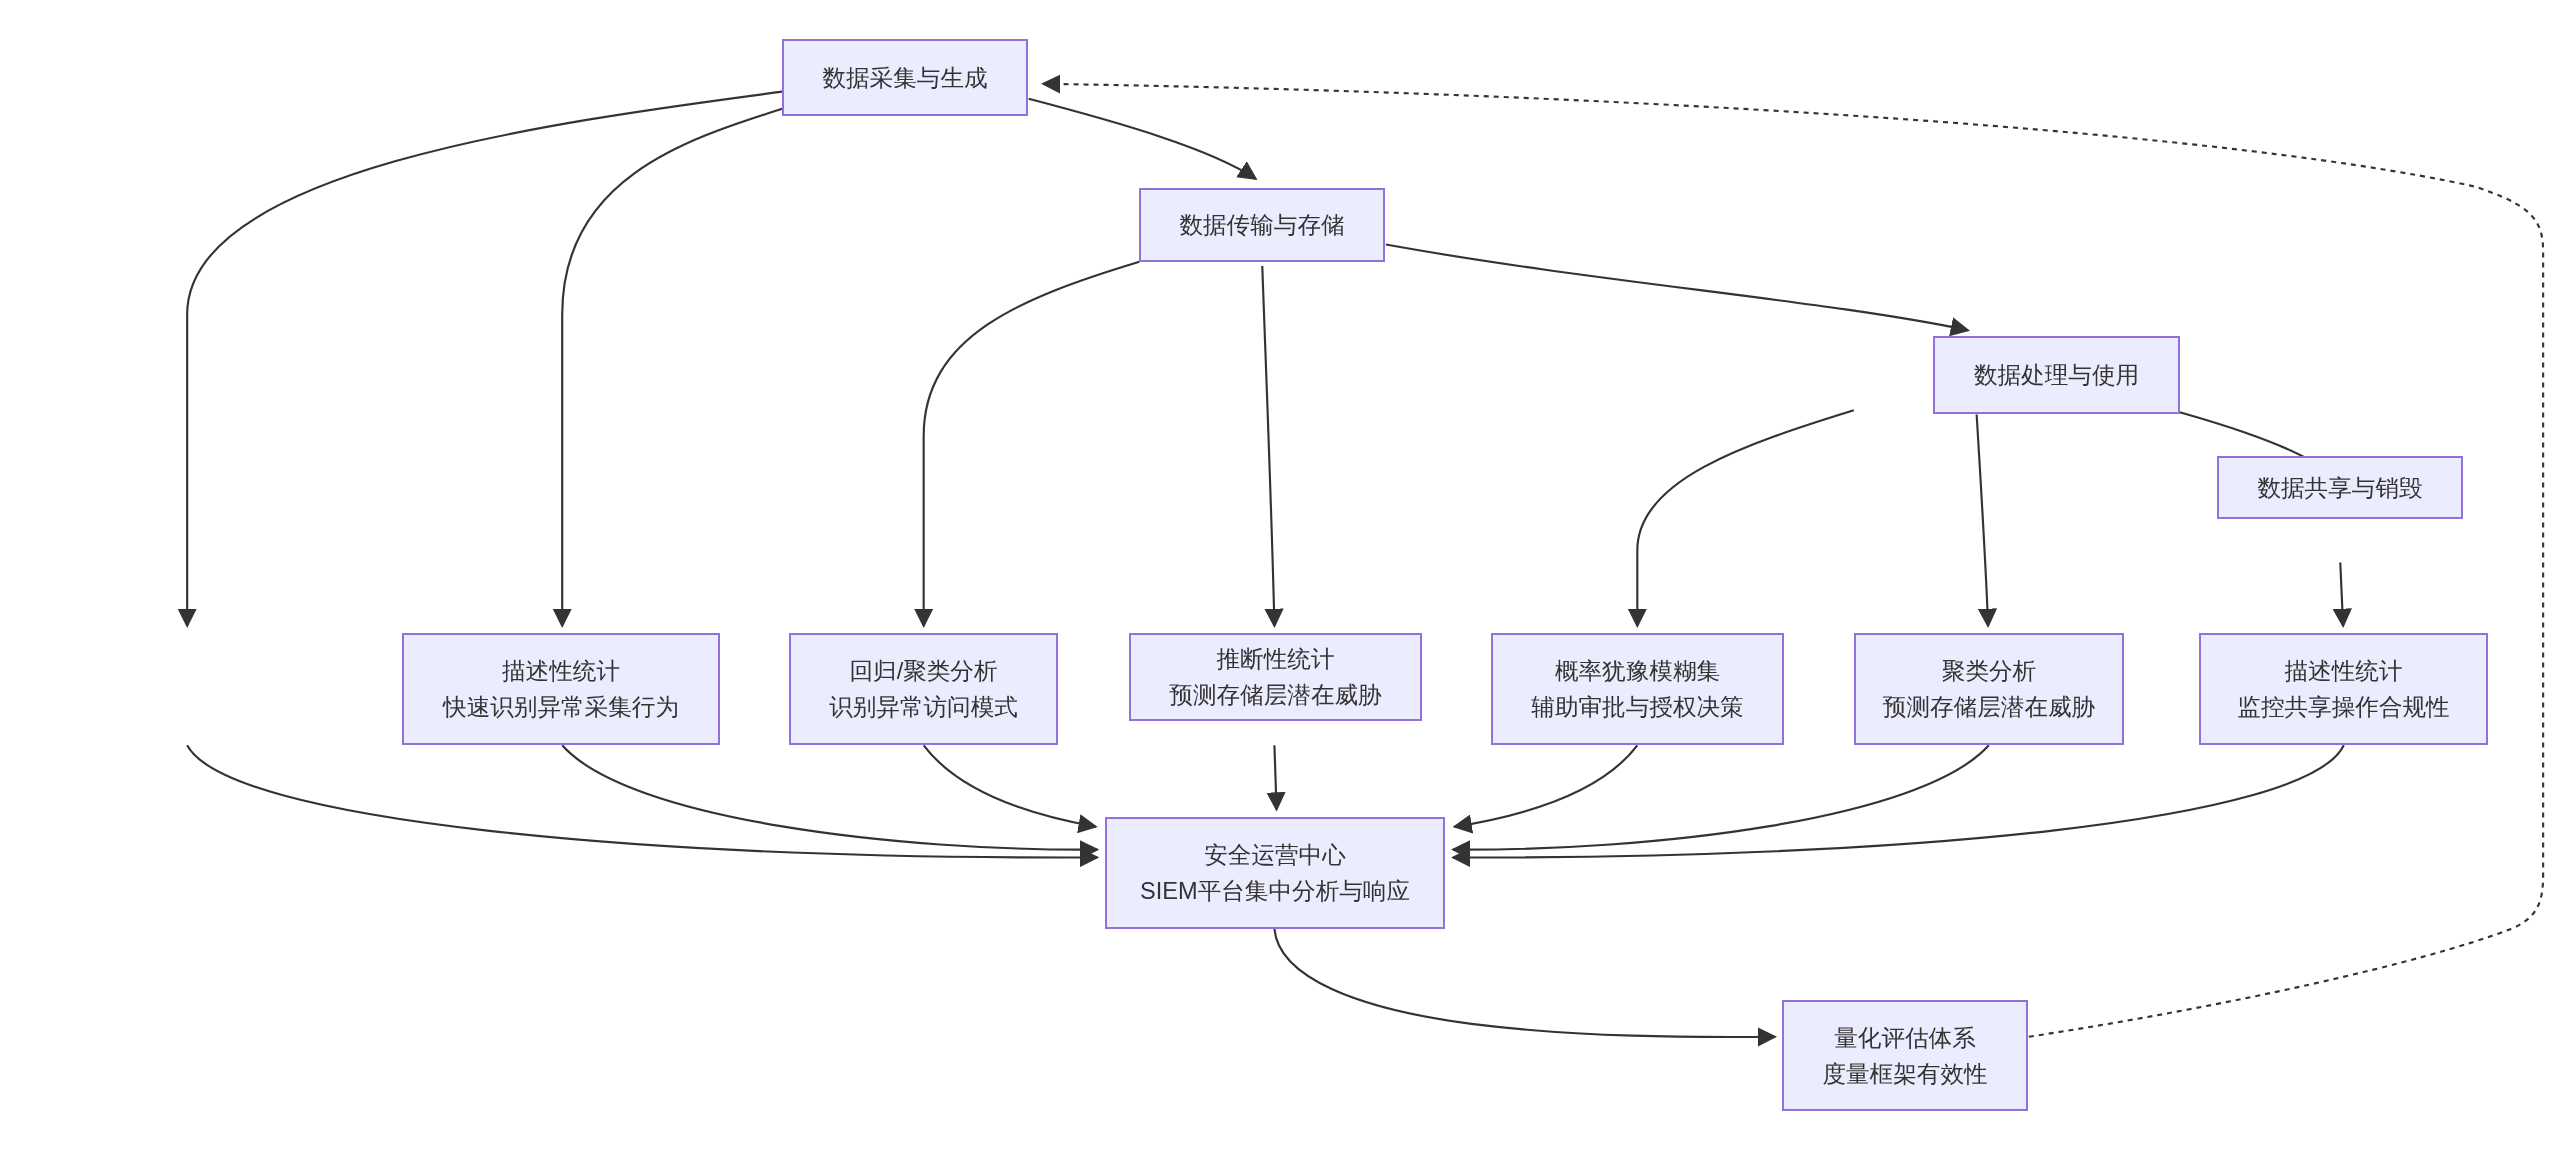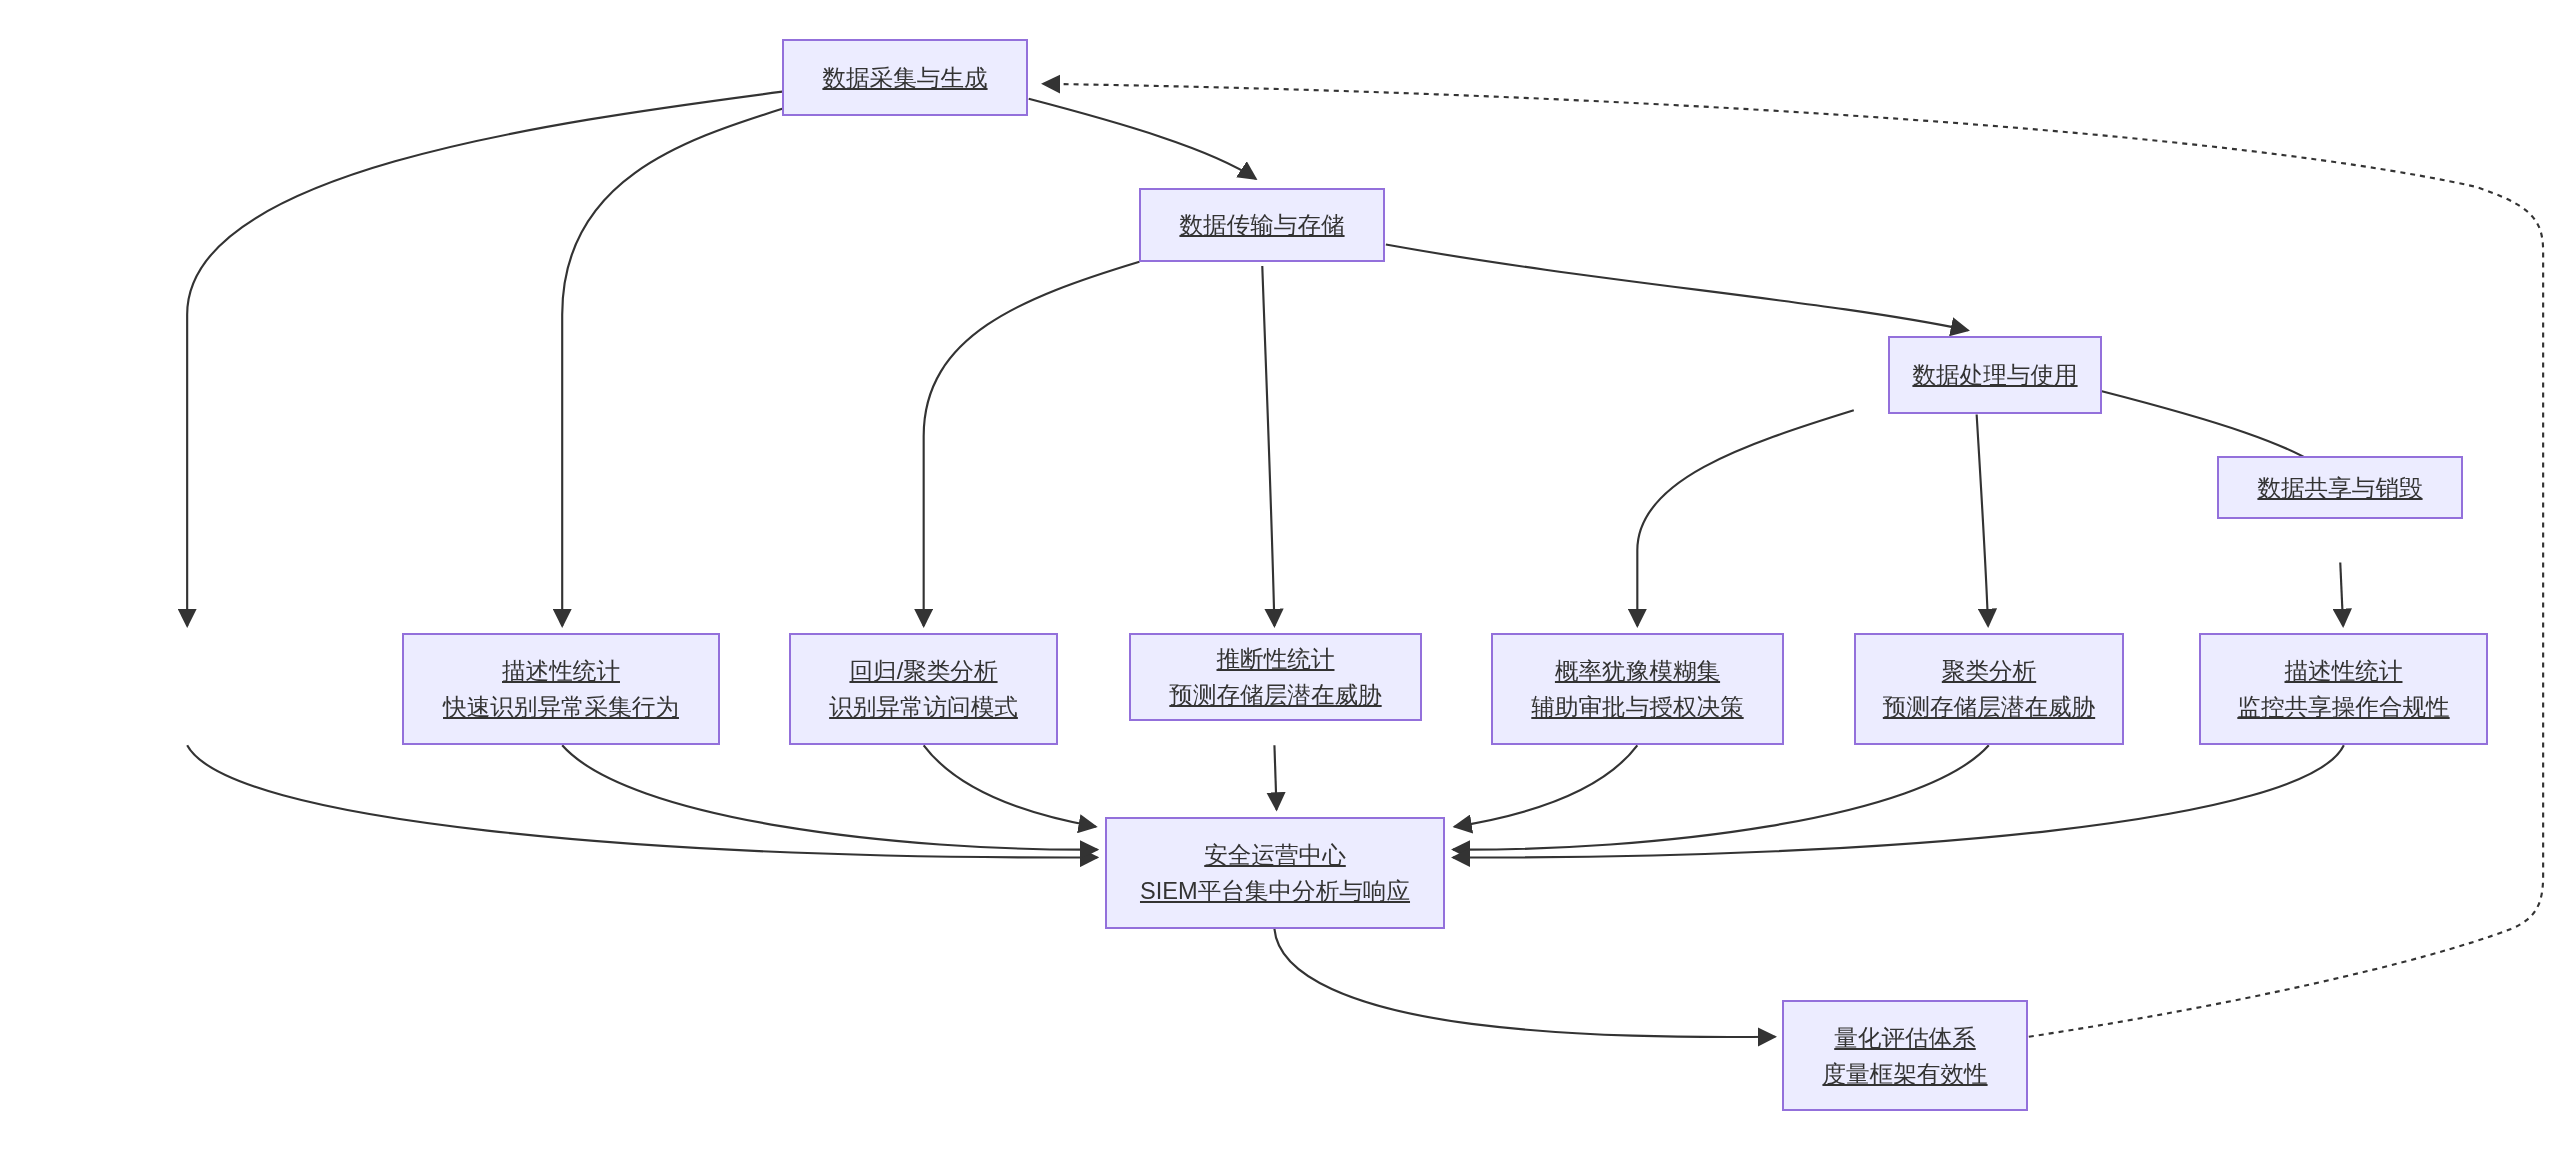--- a/index.html
+++ b/index.html
@@ -9,21 +9,21 @@
   }
   .canvas { position: absolute; left: 0; top: 0; width: 2576px; height: 1152px; }
   svg.edges { position: absolute; left: 0; top: 0; }
   .node {
     position: absolute; box-sizing: border-box;
     background: #ECECFF; border: 2.1px solid #9370DB;
     display: flex; flex-direction: column; align-items: center; justify-content: center;
     color: #333333; font-size: 23.6px; line-height: 36px; text-align: center;
     white-space: nowrap;
   }
-  .node span { display: block; text-decoration: underline; }
+  .node span { display: block; }
 </style>
 </head>
 <body>
 
 <div class="canvas">
 
   <svg class="edges" width="2576" height="1152" viewBox="0 0 3606 1612">
     <defs>
       <marker id="arrow" viewBox="0 0 10 10" refX="9" refY="5" markerWidth="9" markerHeight="9" orient="auto">
         <path d="M0,0 L10,5 L0,10 z" fill="#333333"></path>
@@ -53,21 +53,21 @@
   </svg>
 
   <div class="node" style="left:782px; top:39px;  width:246px; height:77px">
     <span>数据采集与生成</span>
   </div>
 
   <div class="node" style="left:1139px; top:188px; width:246px; height:74px">
     <span>数据传输与存储</span>
   </div>
 
-  <div class="node" style="left:1888px; top:336px; width:214px; height:78px">
+  <div class="node" style="left:1933px; top:336px; width:247px; height:78px">
     <span>数据处理与使用</span>
   </div>
 
   <div class="node" style="left:2217px; top:456px; width:246px; height:63px">
     <span>数据共享与销毁</span>
   </div>
 
 
   <div class="node" style="left:402px; top:633px; width:318px; height:112px">
     <span>描述性统计</span>

